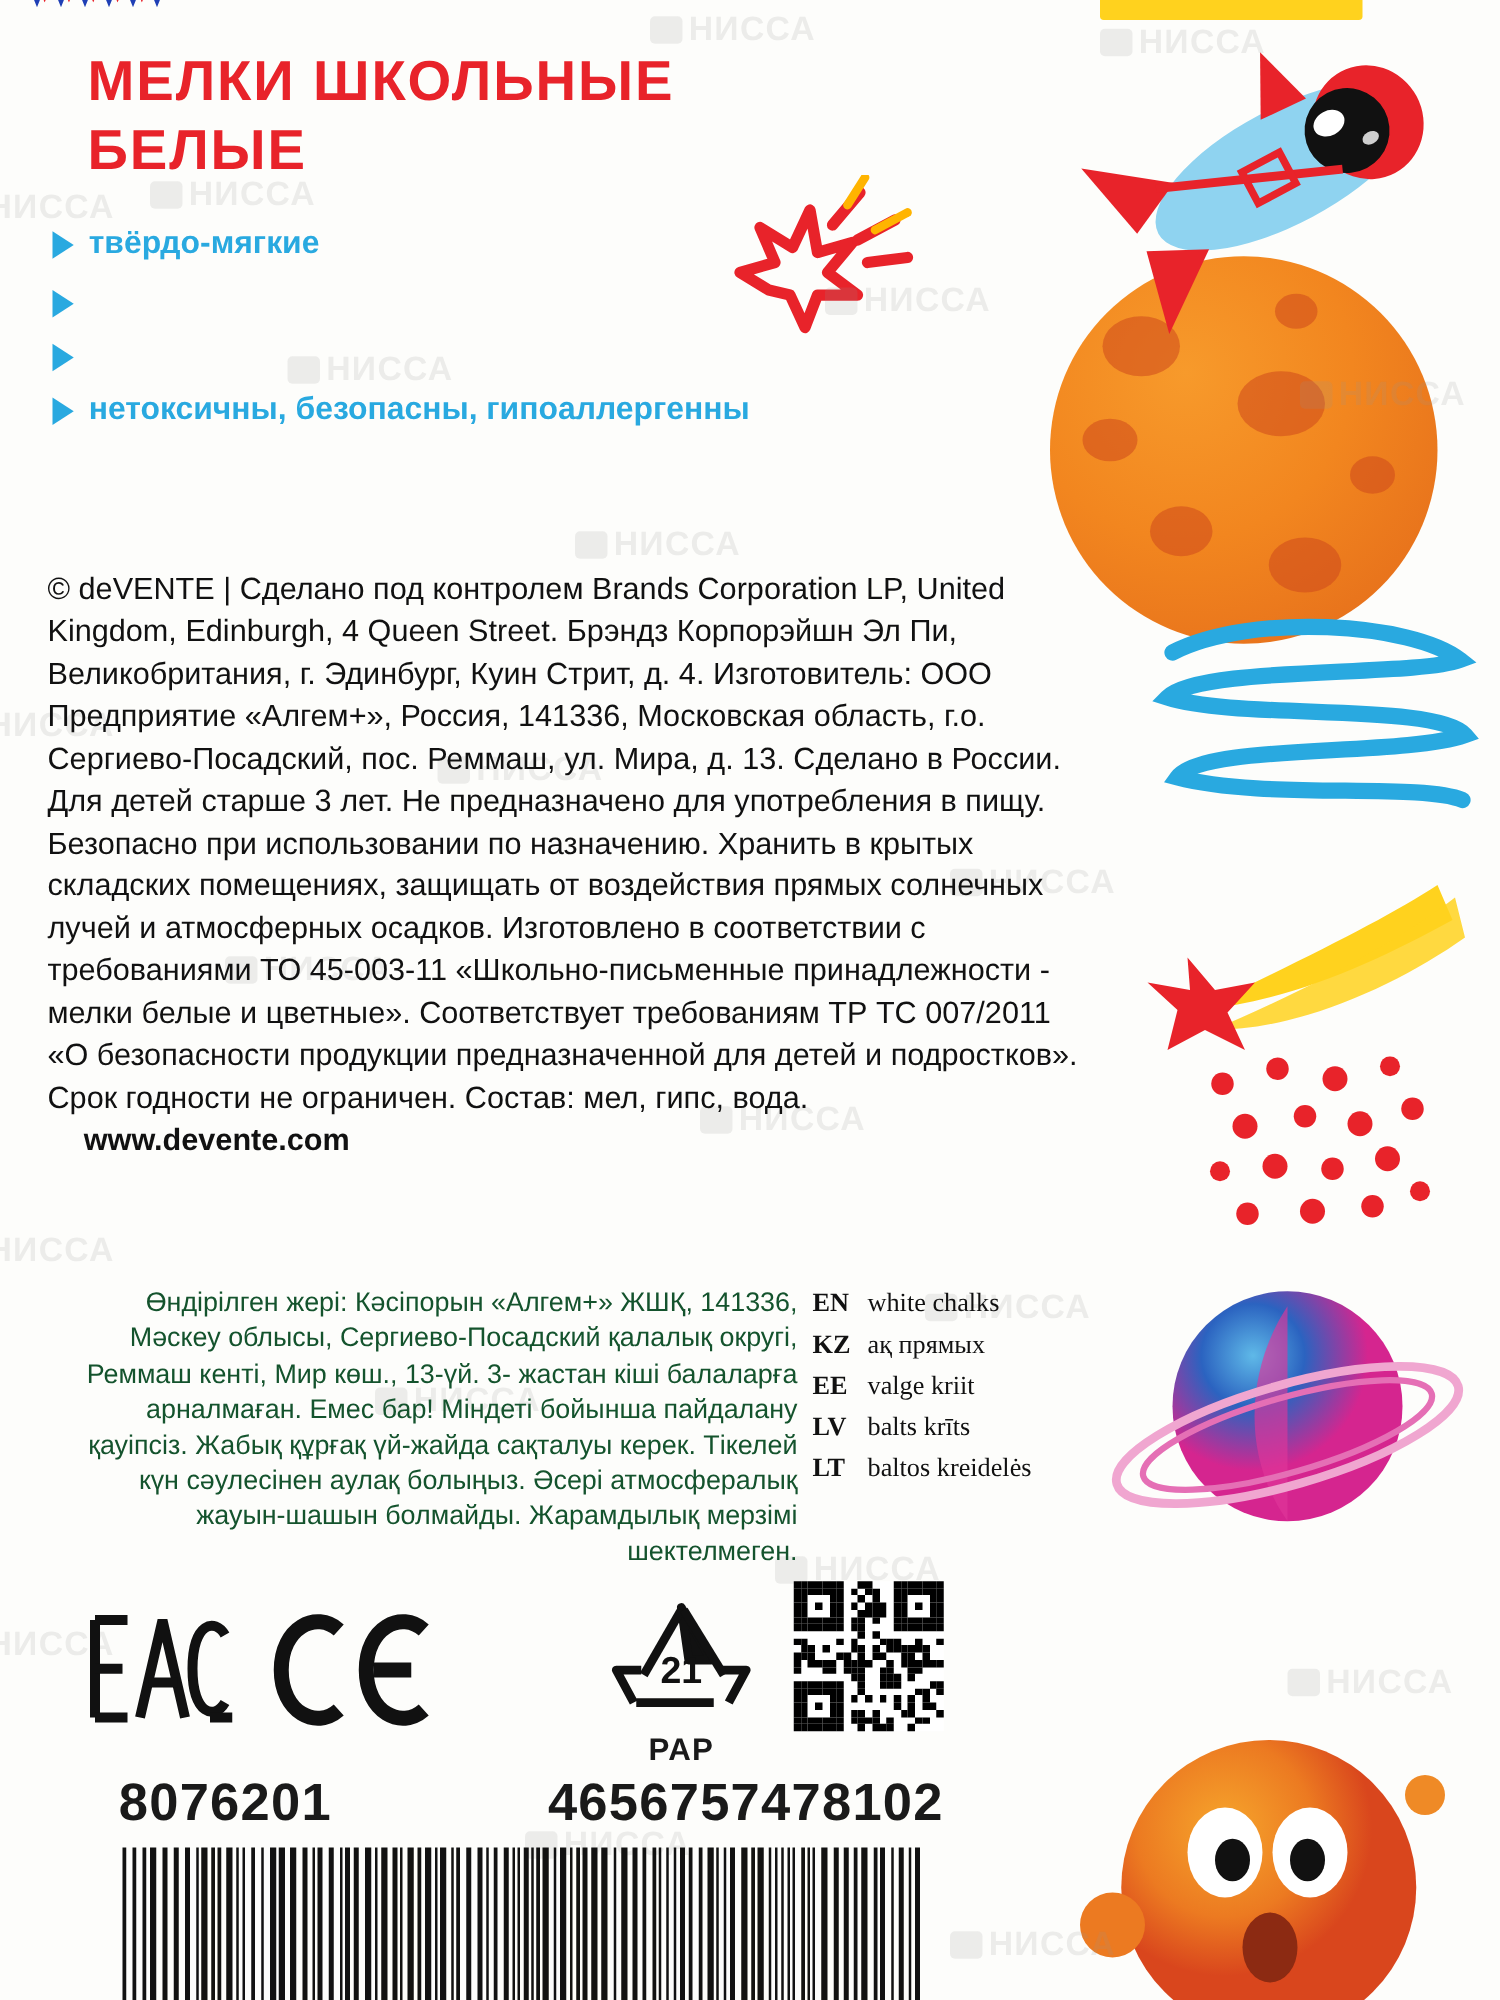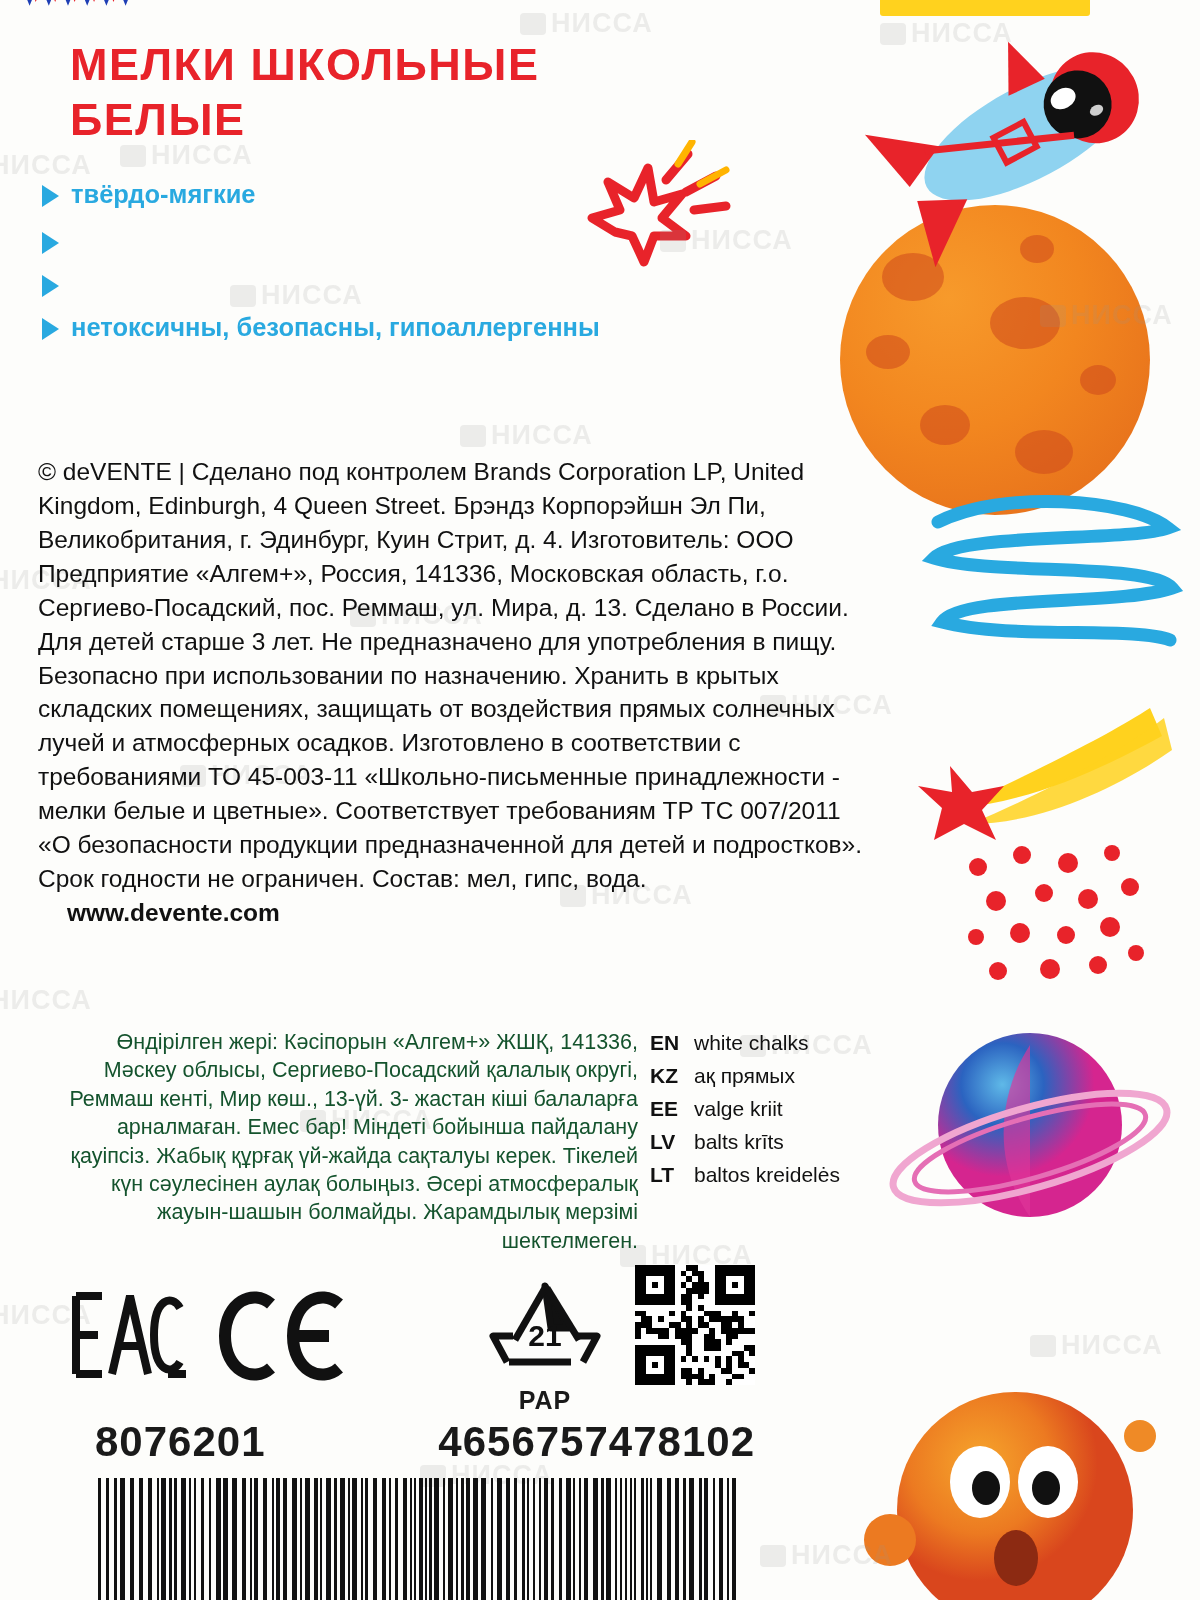--- a/index.html
+++ b/index.html
@@ -188,20 +188,21 @@
     top: 1032px; left: 650px;
     font-family: "Liberation Sans", sans-serif;
     font-size: 21px;
     line-height: 1.0;
     color: #111;
   }
   .lang-row {
     display: flex;
     align-items: flex-end;
     margin-bottom: 12px;
+    font-family: Liberation Serif, serif;
   }
   .lang-code {
     font-weight: bold;
     width: 44px;
     flex: 0 0 auto;
   }
 
   
   .marks { position: absolute; z-index: 6; }
 

